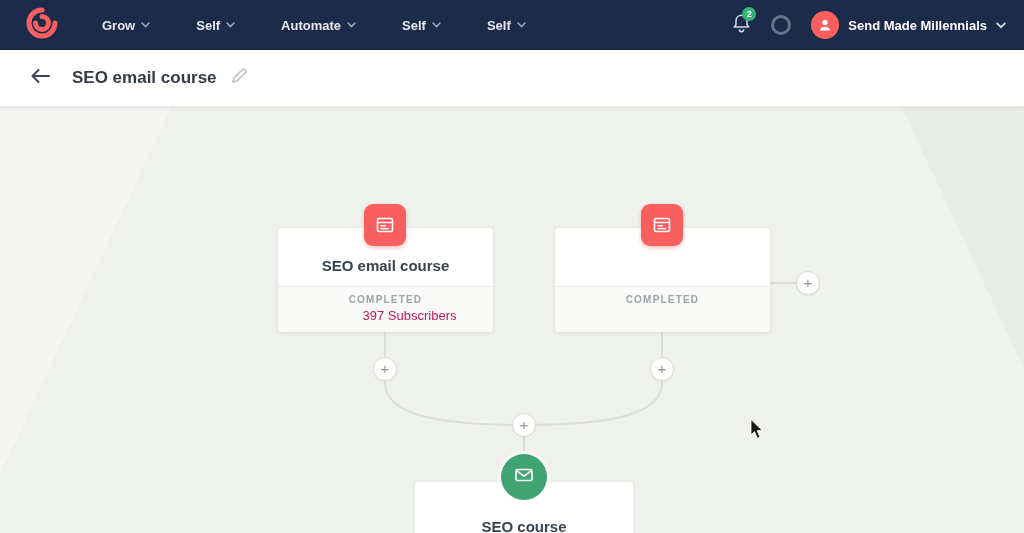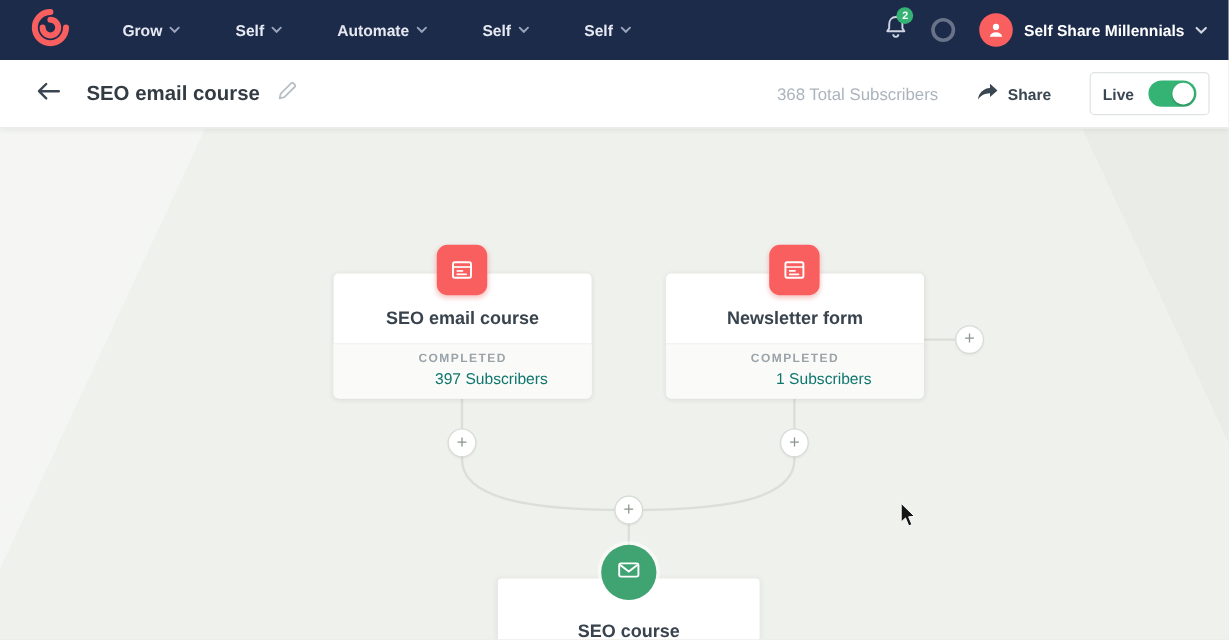--- a/index.html
+++ b/index.html
@@ -52,21 +52,21 @@
       linear-gradient(245deg, rgba(223,228,219,.35) 0 10%, transparent 10% 100%),
       #eff1ed; }
   .connectors { position:absolute; left:0; top:0; z-index:1; }
 
   .node-card { position:absolute; width:215px; height:104px; background:#fff; border-radius:4px;
     box-shadow:0 1px 4px rgba(40,50,40,.10); z-index:3; cursor:pointer; }
   .node-title { margin-top:29px; text-align:center; font-size:15px; font-weight:700; color:#39434d; }
   .node-footer { position:absolute; left:0; right:0; bottom:0; height:46px; background:#fafbf9;
     border-top:1px solid #ececea; border-radius:0 0 4px 4px; text-align:center; padding-top:7px; }
   .node-status { font-size:10px; font-weight:700; letter-spacing:1.2px; color:#9aa3a9; }
-  .node-subs { font-size:13px; color:#0f766e; margin-top:3px;padding-left:48px; }
+  .node-subs { font-size:13px; color:#be185d; margin-top:3px;padding-left:48px; }
   .node-icon { position:absolute; width:42px; height:42px; border-radius:9px; background:#f95f5f;
     box-shadow:0 2px 4px rgba(230,80,80,.35); display:flex; align-items:center;
     justify-content:center; z-index:4; }
 
   .plus-btn { position:absolute; width:24px; height:24px; border-radius:50%; background:#fff;
     border:1px solid #d7dbd5; box-shadow:0 1px 2px rgba(0,0,0,.06); color:#8d978f;
     font-size:15px; line-height:22px; text-align:center; z-index:5; cursor:pointer; }
 
   .email-node { position:absolute; width:46px; height:46px; border-radius:50%; background:#3fa372;
     display:flex; align-items:center; justify-content:center; z-index:6; cursor:pointer;
@@ -147,21 +147,21 @@
         <span class="badge">2</span>
       </div>
       <div class="ring"></div>
       <div class="account">
         <div class="avatar">
           <svg width="16" height="16" viewBox="0 0 16 16">
             <circle cx="8" cy="5.4" r="2.6" fill="#fff"></circle>
             <path d="M2.8 13.6 a5.3 4.7 0 0 1 10.4 0 Z" fill="#fff"></path>
           </svg>
         </div>
-        <span class="account-name">Self Share Millennials</span>
+        <span class="account-name">Send Made Millennials</span>
         <span class="chev">
           <svg width="10" height="7" viewBox="0 0 9 6">
               <path d="M1 1 L4.5 4.5 L8 1" stroke="currentColor" stroke-width="1.6" fill="none" stroke-linecap="round"></path>
             </svg>
         </span>
       </div>
     </div>
   </nav>
 
   <header class="subheader">
@@ -174,37 +174,20 @@
     </div>
     <h1 class="page-title">SEO email course</h1>
     <div class="edit-btn">
       <span>
         <svg width="16" height="16" viewBox="0 0 16 16">
           <path d="M2 14 l1-4 L11.5 1.5 a1.5 1.5 0 0 1 2.1 0 l0.9 0.9 a1.5 1.5 0 0 1 0 2.1 L6 13 Z" fill="none" stroke="#b8bfc7" stroke-width="1.5" stroke-linejoin="round"></path>
         </svg>
       </span>
     </div>
 
-    <div class="sub-right">
-      <span class="total-subs">368 Total Subscribers</span>
-      <div class="share-btn">
-        <span>
-          <svg width="18" height="16" viewBox="0 0 18 16">
-            <path d="M11 0.8 L17.2 6.4 L11 11.8 V8.7 C6.2 8.8 3.1 10.6 1 14.2 C1.5 8.5 5.4 4.8 11 4.4 Z" fill="#3a4652"></path>
-          </svg>
-        </span>
-        <span>Share</span>
-      </div>
-      <div class="live-box">
-        <span class="live-label">Live</span>
-        <div class="toggle">
-          <div class="knob"></div>
-        </div>
-      </div>
-    </div>
   </header>
 
   <div class="canvas">
 
     <svg class="connectors" width="1024" height="426" viewBox="0 0 1024 426">
       <path d="M385 225 L385 276 C385 306 432 318 524 318" fill="none" stroke="#dcdfd8" stroke-width="2"></path>
       <path d="M662 225 L662 276 C662 306 616 318 524 318" fill="none" stroke="#dcdfd8" stroke-width="2"></path>
       <path d="M524 318 L524 352" fill="none" stroke="#dcdfd8" stroke-width="2"></path>
       <path d="M770 176 L808 176" fill="none" stroke="#dcdfd8" stroke-width="2"></path>
     </svg>
@@ -219,24 +202,22 @@
     <div class="node-icon" style="left:364px; top:97px;">
       <svg width="20" height="20" viewBox="0 0 20 20">
         <rect x="2.5" y="3.5" width="15" height="13" rx="1.5" fill="none" stroke="#fff" stroke-width="1.6"></rect>
         <line x1="2.5" y1="7.5" x2="17.5" y2="7.5" stroke="#fff" stroke-width="1.4"></line>
         <line x1="5.5" y1="10.8" x2="11" y2="10.8" stroke="#fff" stroke-width="1.4"></line>
         <line x1="5.5" y1="13.6" x2="14" y2="13.6" stroke="#fff" stroke-width="1.4"></line>
       </svg>
     </div>
 
     <div class="node-card" style="left:555px; top:121px;">
-      <div class="node-title">Newsletter form</div>
       <div class="node-footer">
         <div class="node-status">COMPLETED</div>
-        <div class="node-subs">1 Subscribers</div>
       </div>
     </div>
     <div class="node-icon" style="left:641px; top:97px;">
       <svg width="20" height="20" viewBox="0 0 20 20">
         <rect x="2.5" y="3.5" width="15" height="13" rx="1.5" fill="none" stroke="#fff" stroke-width="1.6"></rect>
         <line x1="2.5" y1="7.5" x2="17.5" y2="7.5" stroke="#fff" stroke-width="1.4"></line>
         <line x1="5.5" y1="10.8" x2="11" y2="10.8" stroke="#fff" stroke-width="1.4"></line>
         <line x1="5.5" y1="13.6" x2="14" y2="13.6" stroke="#fff" stroke-width="1.4"></line>
       </svg>
     </div>

